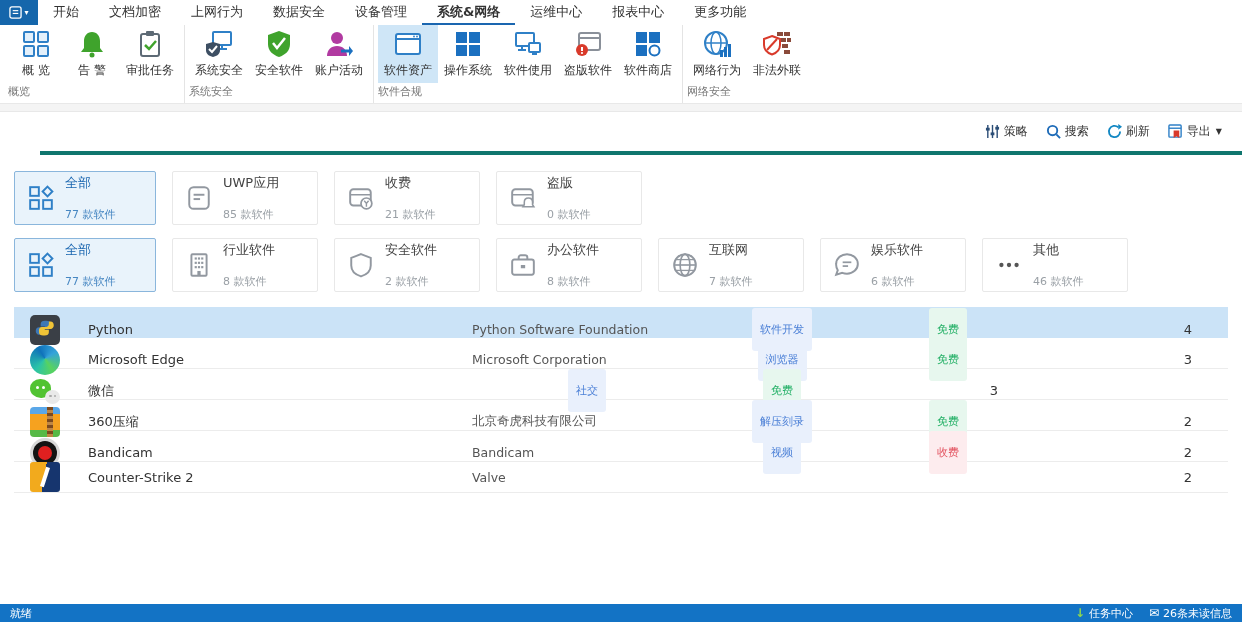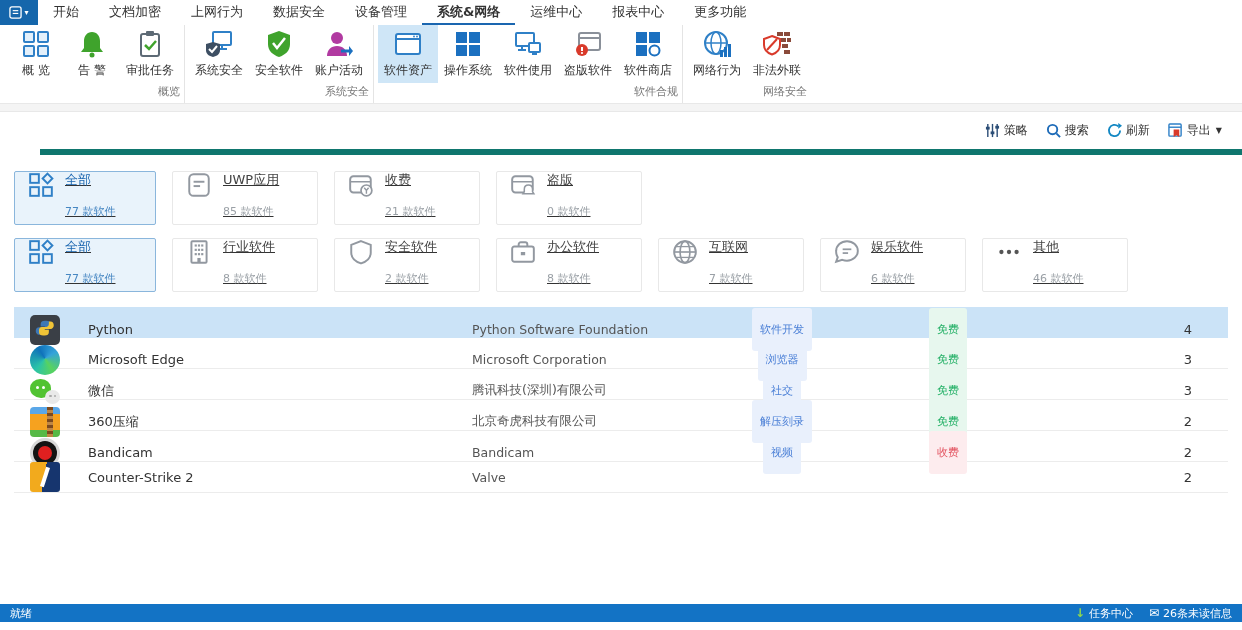--- a/index.html
+++ b/index.html
@@ -15,34 +15,34 @@
 
   
   .ribbon { height:78px; display:flex; background:#fff; padding-left:4px; }
   .rgroup { display:flex; flex-direction:column; border-right:1px solid #e4e4e4; padding:0 4px; }
   .rgroup:last-child { border-right:none; }
   .ritems { display:flex; flex:1; }
   .ritem { min-width:56px; padding:5px 6px 2px; display:flex; flex-direction:column; align-items:center; justify-content:flex-start; cursor:pointer; }
   .ritem.selected { background:#cfe6f7; }
   .ritem svg { width:28px; height:28px; }
   .rlabel { font-size:12px; margin-top:4px; white-space:nowrap; color:#333; }
-  .rgroup-label { text-align:right; font-size:11px; color:#777; padding:1px 0 4px; }
+  .rgroup-label { text-align:left; font-size:11px; color:#777; padding:1px 0 4px; }
 
   .gray-strip { height:9px; background:#f4f4f4; border-top:1px solid #e8e8e8; border-bottom:1px solid #e8e8e8; }
 
   
-  .toolbar { height:43px; display:flex; justify-content:flex-end; align-items:center; gap:18px; padding-right:20px; border-bottom:6px solid #0f766e; background:#fff;margin-left:40px; }
+  .toolbar { height:43px; display:flex; justify-content:flex-end; align-items:center; gap:18px; padding-right:20px; border-bottom:4px solid #0f766e; background:#fff;margin-left:40px; }
   .tb-item { display:flex; align-items:center; gap:4px; font-size:12px; color:#333; cursor:pointer; }
   .tb-item svg { width:15px; height:15px; }
   .tb-caret { font-size:8px; color:#333; margin-left:1px; }
 
   
   .content { padding:16px 14px 0; background:#fff; }
   .cards-row { display:flex; gap:16px; margin-bottom:13px; }
-  .card { width:146px; height:54px; border:1px solid #e8e8e8; border-radius:2px; background:#fff; display:flex; gap:11px; padding-left:13px; cursor:pointer;text-decoration:underline; }
+  .card { width:146px; height:54px; border:1px solid #e8e8e8; border-radius:2px; background:#fff; display:flex; align-items:center; gap:11px; padding-left:13px; cursor:pointer; }
   .card.selected { width:142px; background:#e9f3fb; border-color:#8ab6dc; }
   .card svg { width:26px; height:26px; flex:0 0 26px; }
   .card-title { font-size:13px; color:#444; line-height:15px; }
   .card.selected .card-title { color:#1a66b0; }
   .card-count { font-size:11px; color:#9aa0a6; margin-top:17px; }
   .card.selected .card-count { color:#4787c2; }
 
   
   .table { margin-top:15px; }
   .trow { height:31px; display:grid; grid-template-columns:58px 384px 230px 160px 172px 1fr; align-items:center; padding-left:16px; border-bottom:1px solid #ececec; background:#fff; cursor:pointer; }
@@ -482,21 +482,20 @@
         <div class="bubble-big">
             <i style="left:6px;top:7px;"></i>
             <i style="left:12px;top:7px;"></i>
           </div>
         <div class="bubble-small">
             <i style="left:4px;top:5px;"></i>
             <i style="left:8.5px;top:5px;"></i>
           </div>
       </div>
       <div class="tname">微信</div>
-      <div class="tvendor">腾讯科技(深圳)有限公司</div>
       <div class="tcat"><span class="badge cat">社交</span></div>
       <div class="tprice"><span class="badge free">免费</span></div>
       <div class="tcount">3</div>
     </div>
 
     <div class="trow">
       <div class="app-icon ic-360">
           <div class="zip"></div>
         </div>
       <div class="tname">360压缩</div>

